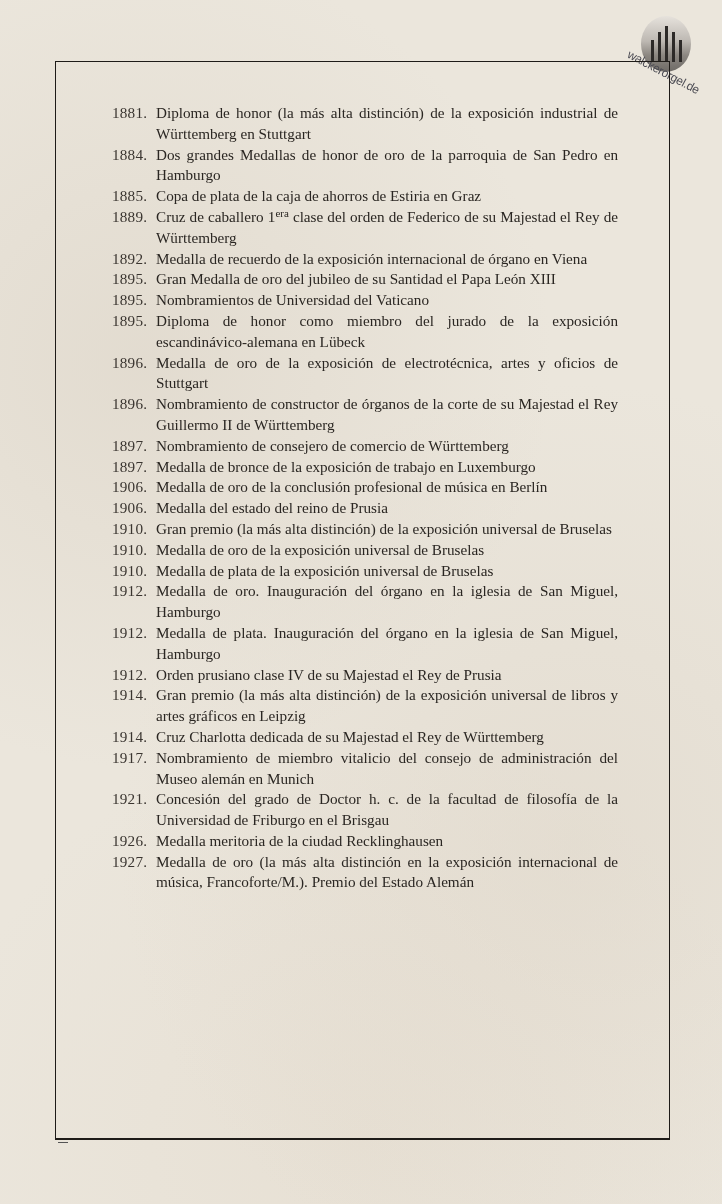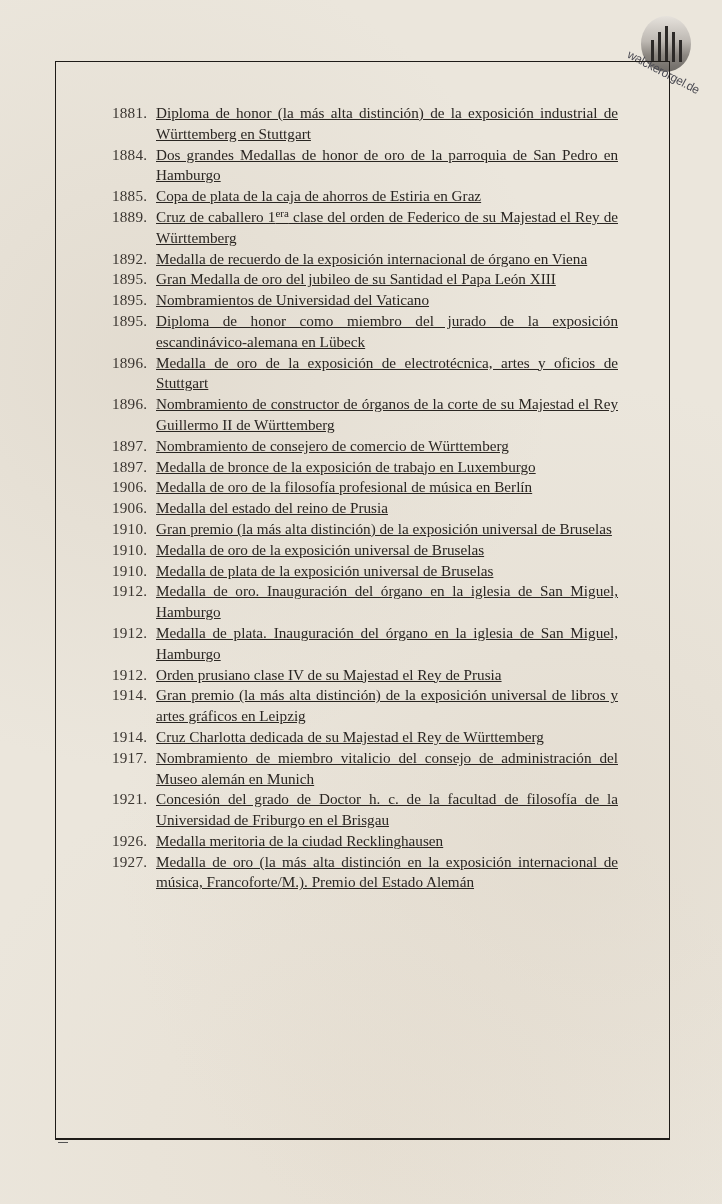--- a/index.html
+++ b/index.html
@@ -20,21 +20,20 @@
     box-sizing: border-box;
   }
   .list {
     position: absolute; left: 112px; top: 103px; width: 506px;
     margin: 0; padding: 0; list-style: none;
     font-size: 15.2px; line-height: 20.8px;
   }
   .entry {
     position: relative; padding-left: 44px; text-align: justify;
     text-align-last: left;
-    text-decoration: underline;
   }
   .entry .year {
     position: absolute; left: 0; top: 0; width: 44px;
     letter-spacing: 0.2px; color: #3a3530;
   }
   .entry .text { display: block; }
   .entry sup { font-size: 11px; vertical-align: 5px; line-height: 0; }
   .logo {
     position: absolute; left: 633px; top: 14px; width: 70px; height: 80px;
   }
@@ -117,21 +116,21 @@
     <li class="entry">
       <span class="year">1897.</span>
       <span class="text">Nombramiento de consejero de comercio de Württemberg</span>
     </li>
     <li class="entry">
       <span class="year">1897.</span>
       <span class="text">Medalla de bronce de la exposición de trabajo en Luxemburgo</span>
     </li>
     <li class="entry">
       <span class="year">1906.</span>
-      <span class="text">Medalla de oro de la filosofía profesional de música en Berlín</span>
+      <span class="text">Medalla de oro de la conclusión profesional de música en Berlín</span>
     </li>
     <li class="entry">
       <span class="year">1906.</span>
       <span class="text">Medalla del estado del reino de Prusia</span>
     </li>
     <li class="entry">
       <span class="year">1910.</span>
       <span class="text">Gran premio (la más alta distinción) de la exposición universal de Bruselas</span>
     </li>
     <li class="entry">

